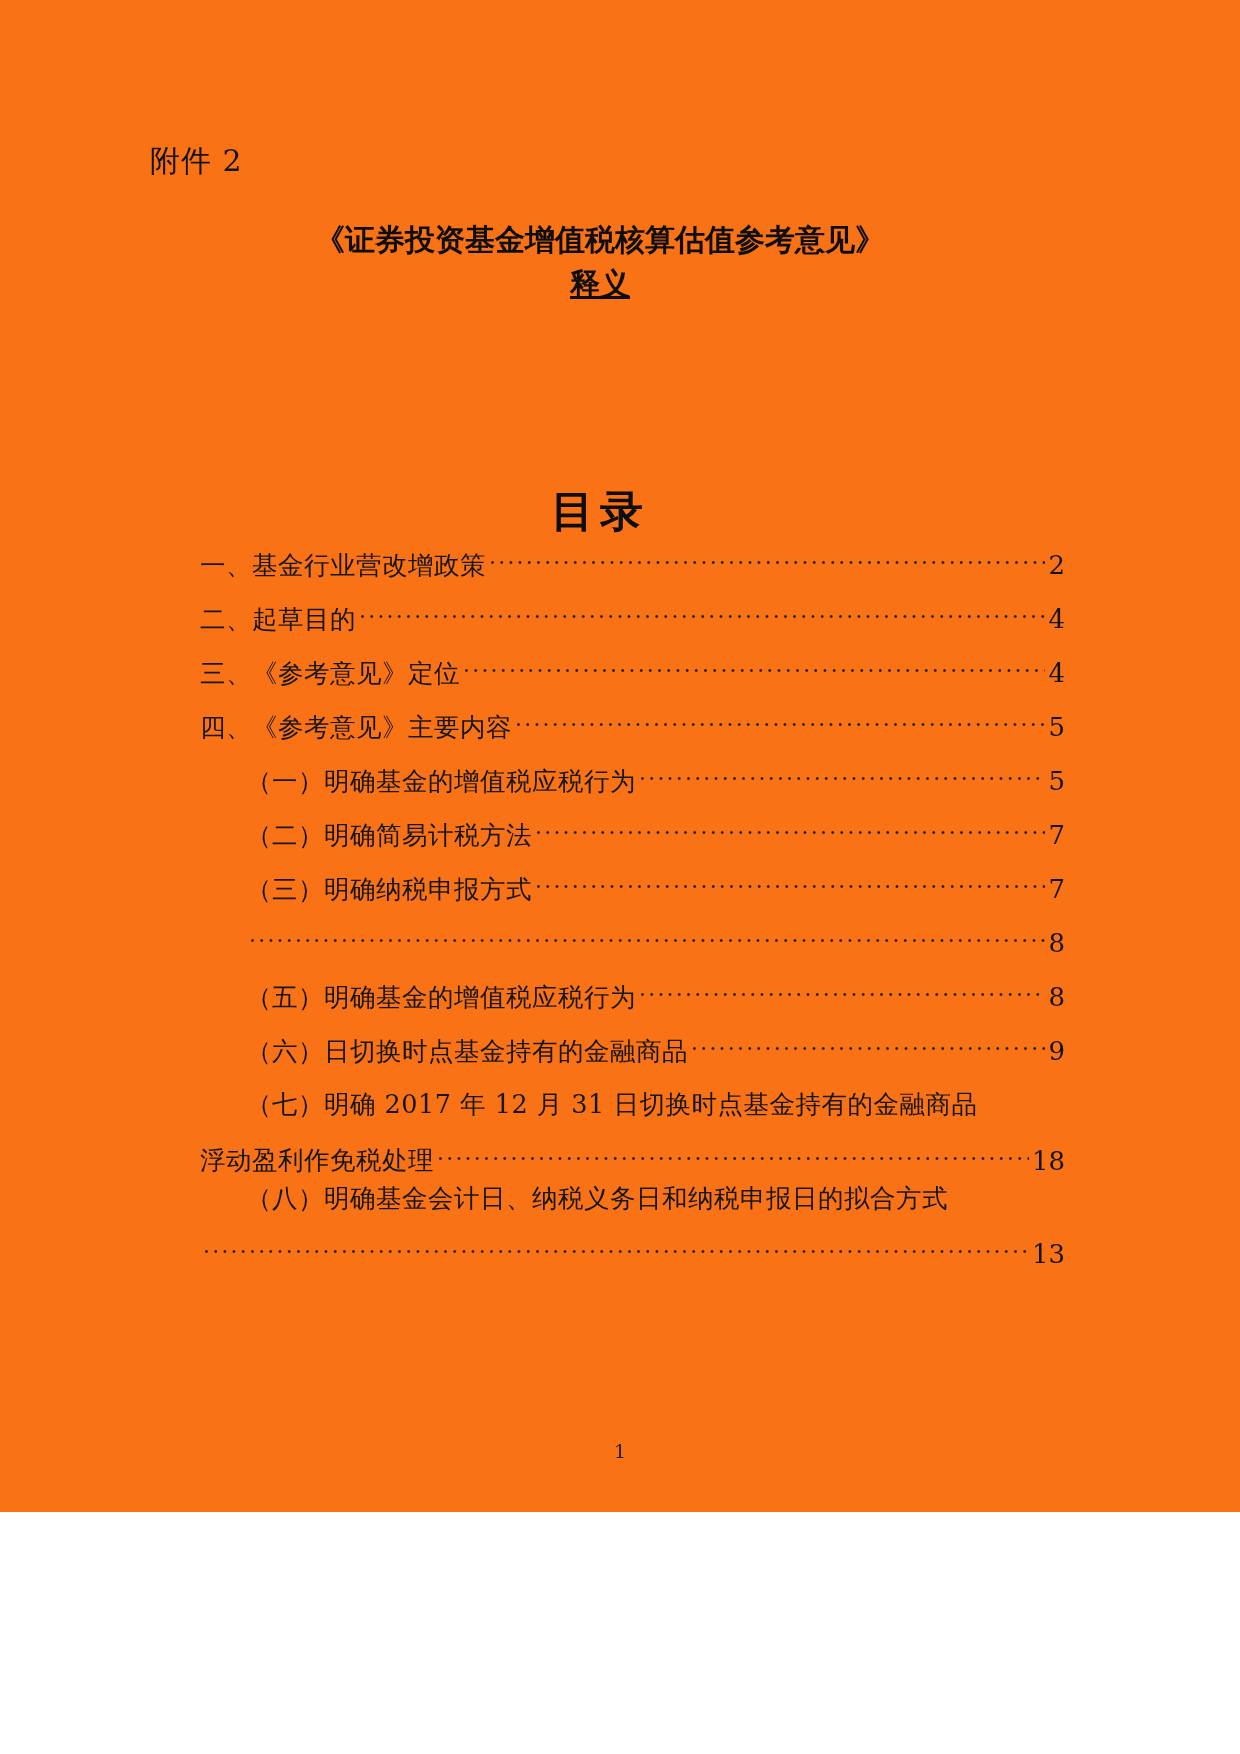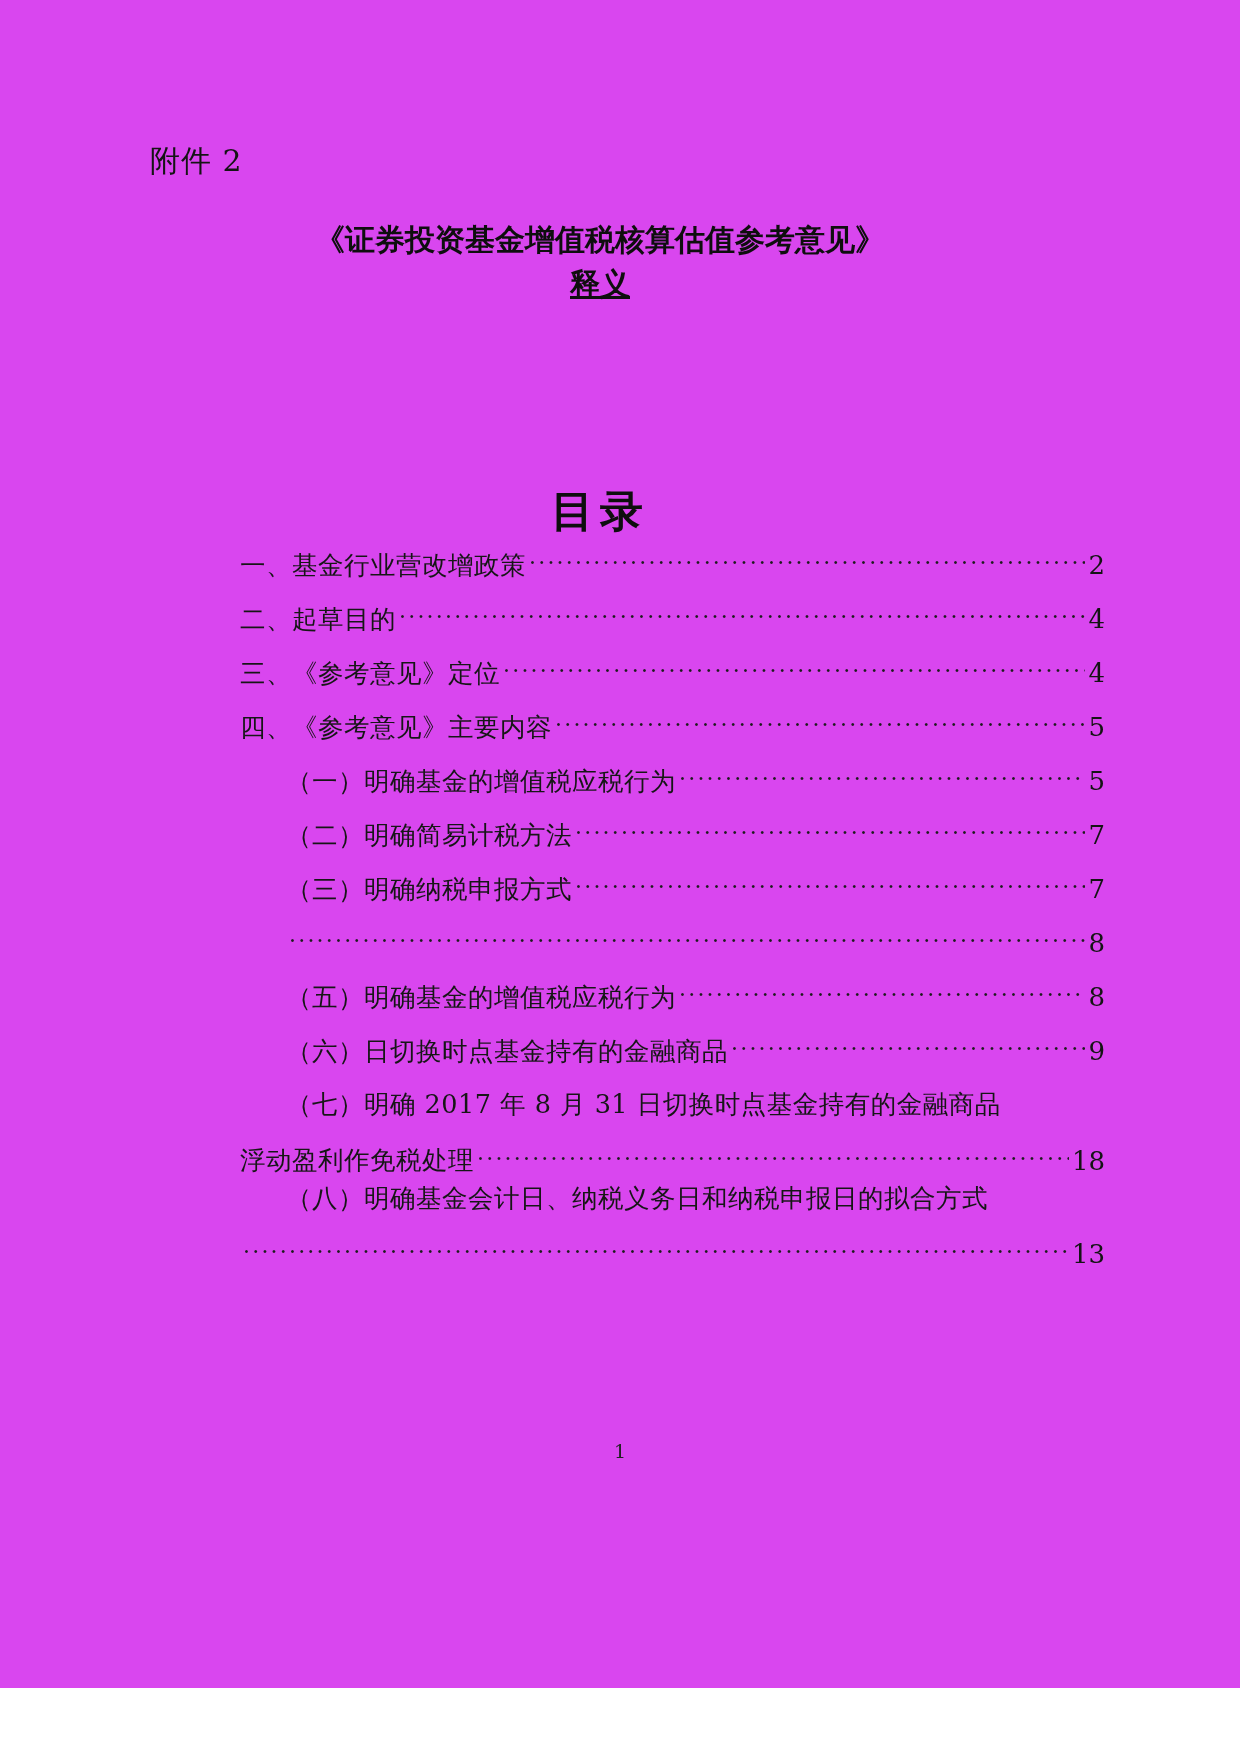--- a/index.html
+++ b/index.html
@@ -7,22 +7,22 @@
     padding: 0;
     background: #ffffff;
   }
   body {
     font-family: "DejaVu Serif", "Liberation Serif", serif;
     color: #111111;
   }
   .page {
     position: relative;
     width: 1240px;
-    height: 1688px;
-    background: #d946ef;
+    height: 1512px;
+    background: #f97316;
     overflow: hidden;
     box-sizing: border-box;
   }
 
   
   .attachment-label {
     position: absolute;
     left: 150px;
     top: 141px;
     font-size: 30px;
@@ -61,21 +61,20 @@
     letter-spacing: 6px;
     color: #0e0e0e;
   }
 
   
   .toc {
     position: absolute;
     left: 200px;
     top: 552px;
     width: 865px;
-    margin-left: 40px;
   }
   .toc-entry {
     display: flex;
     align-items: flex-end;
     font-size: 25.5px;
     line-height: 1;
     color: #161616;
     margin-bottom: 28px;
     white-space: nowrap;
   }
@@ -206,21 +205,21 @@
       <span class="toc-page">8</span>
     </div>
 
     <div class="toc-entry level-2">
       <span class="toc-text">（六）日切换时点基金持有的金融商品</span>
       <span class="toc-dots">·····················································································································································</span>
       <span class="toc-page">9</span>
     </div>
 
     <div class="toc-entry level-2 wrapped">
-      <span class="wrap-first">（七）明确 2017 年 8 月 31 日切换时点基金持有的金融商品</span>
+      <span class="wrap-first">（七）明确 2017 年 12 月 31 日切换时点基金持有的金融商品</span>
       <span class="wrap-second">
         <span class="toc-text">浮动盈利作免税处理</span>
         <span class="toc-dots">·····················································································································································</span>
         <span class="toc-page">18</span>
       </span>
     </div>
 
     <div class="toc-entry level-2 wrapped">
       <span class="wrap-first">（八）明确基金会计日、纳税义务日和纳税申报日的拟合方式</span>
       <span class="wrap-second">

